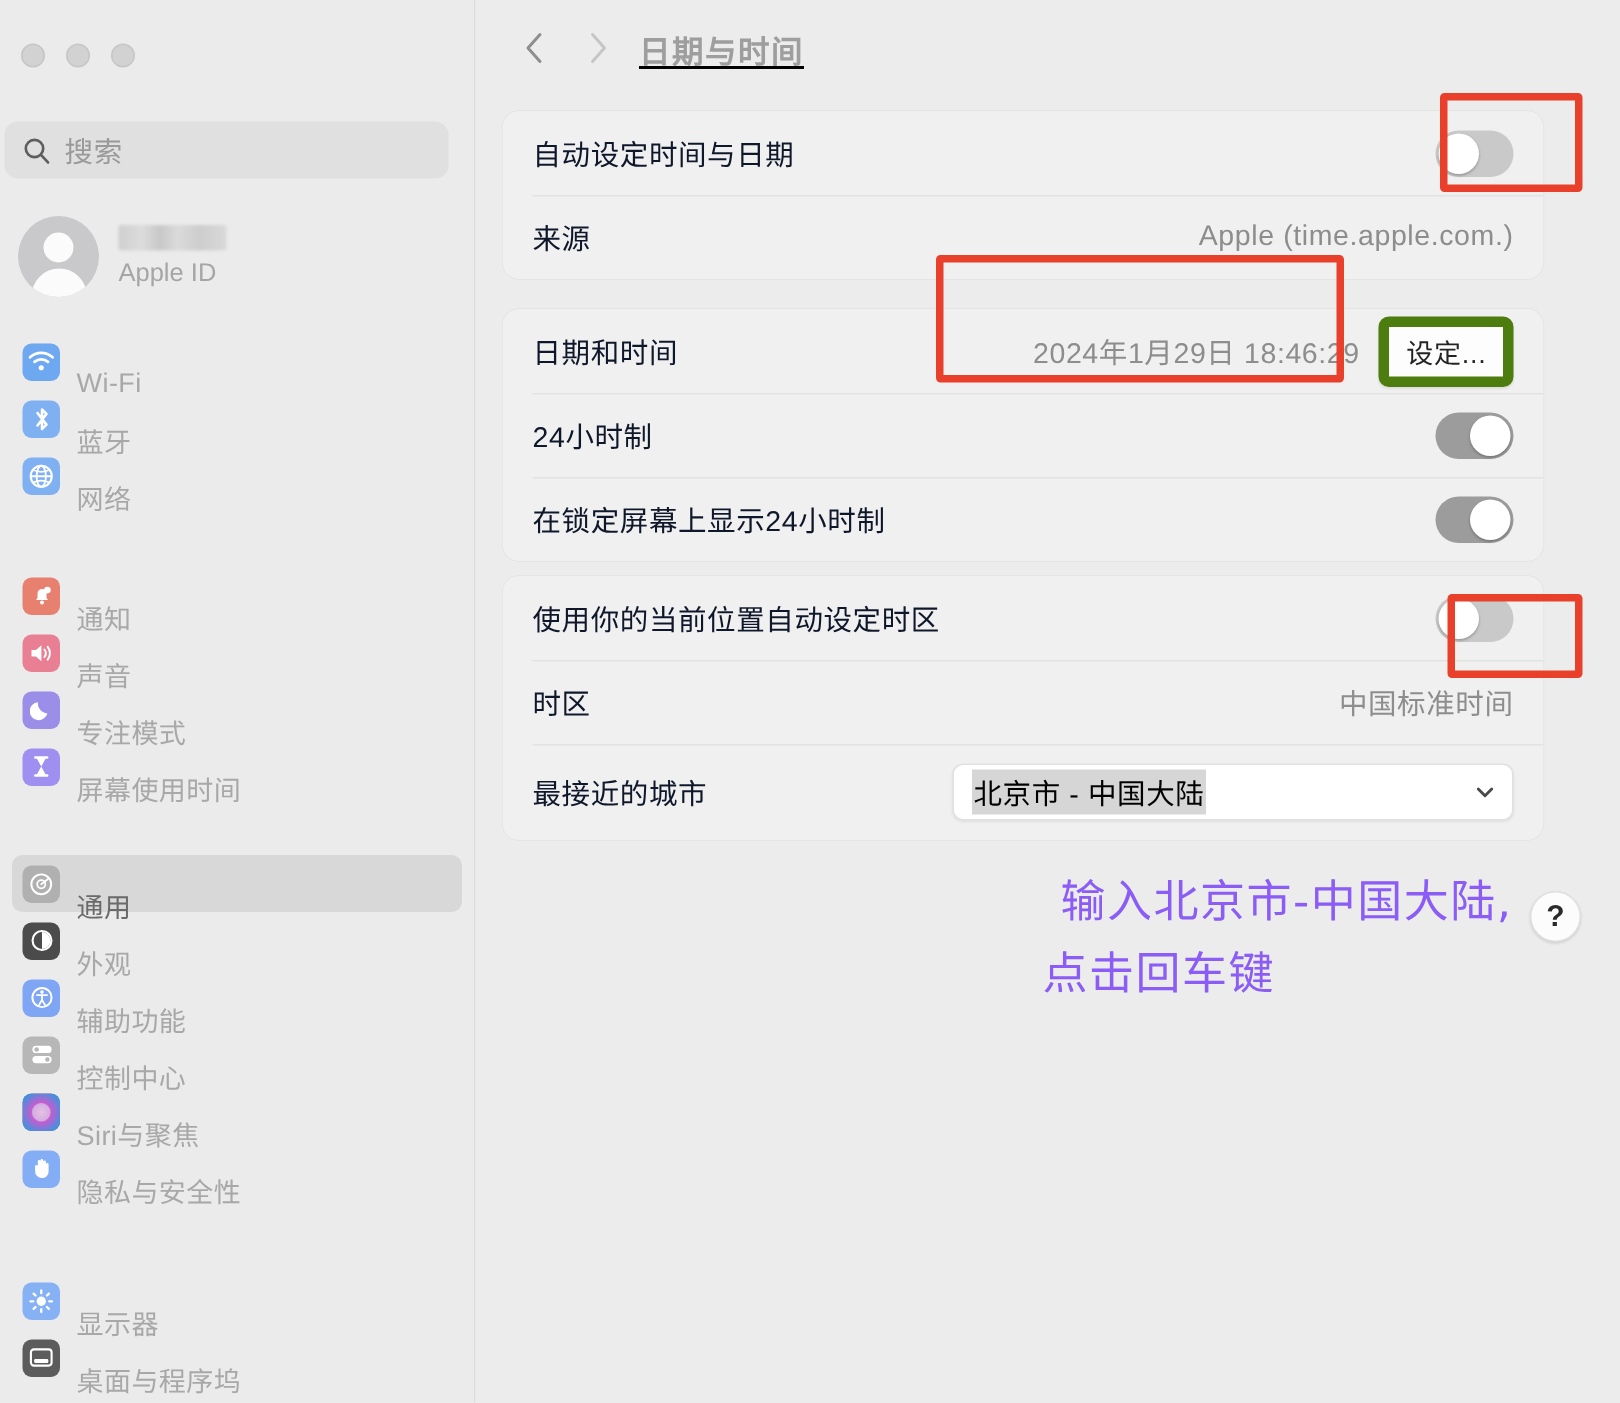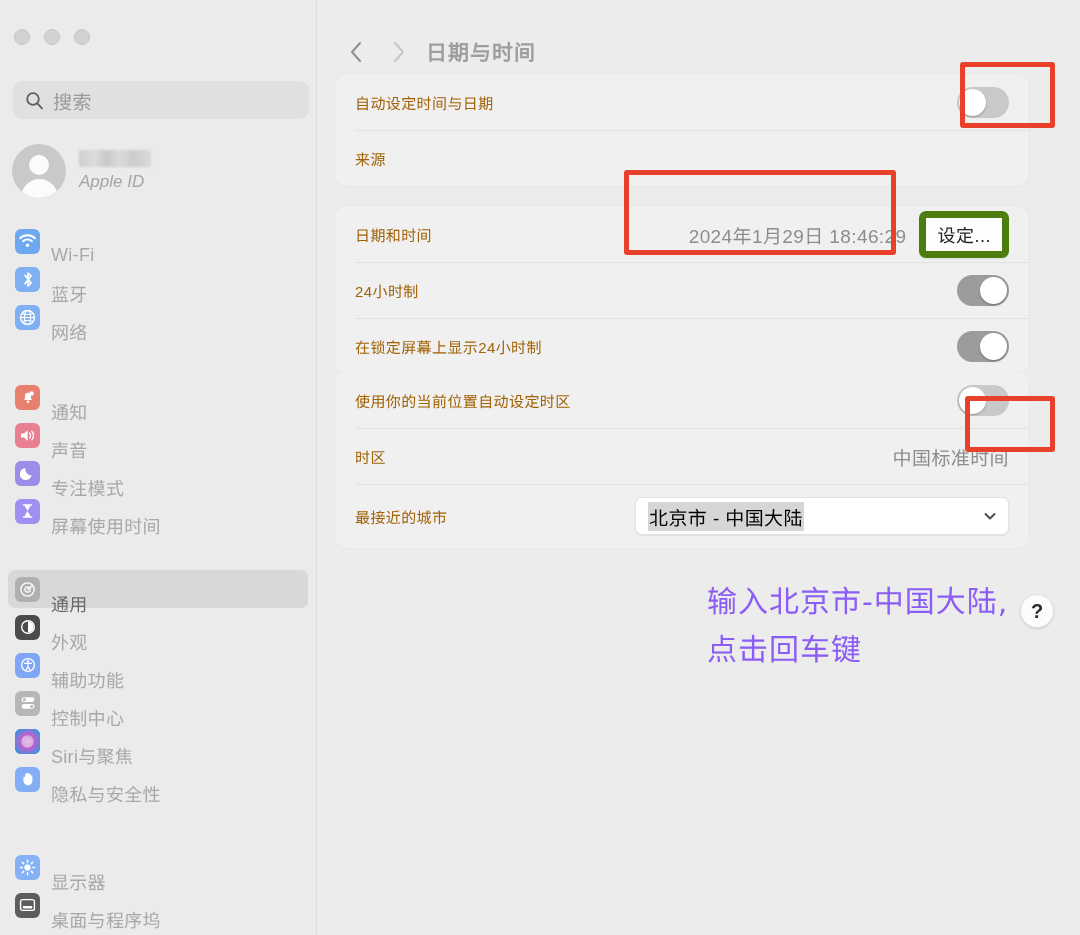--- a/index.html
+++ b/index.html
@@ -43,21 +43,21 @@
     width: 16px;
     height: 16px;
     border-radius: 50%;
     background: #d2d2d2;
     border: 1px solid #c6c6c6;
     box-sizing: border-box;
   }
   .search-box {
     position: absolute;
     top: 81px;
-    left: 13px;
+    left: 3px;
     width: 296px;
     height: 38px;
     background: #e0e0e0;
     border-radius: 9px;
     display: flex;
     align-items: center;
     padding: 0 12px;
     box-sizing: border-box;
   }
   .search-icon {
@@ -74,21 +74,20 @@
 
   .profile {
     position: absolute;
     top: 140px;
     left: 12px;
     width: 290px;
     height: 62px;
     display: flex;
     align-items: center;
     border-radius: 8px;
-    font-style: italic;
   }
   .avatar {
     width: 54px;
     height: 54px;
     border-radius: 50%;
     background: #c9c9cb;
     position: relative;
     overflow: hidden;
     flex: 0 0 54px;
   }
@@ -161,25 +160,26 @@
 
   
   .content {
     flex: 1;
     position: relative;
     background: #ececec;
     height: 935px;
   }
   .nav-header {
     position: absolute;
-    top: 36px;
+    top: 12px;
     left: 24px;
     display: flex;
-    align-items: flex-start;
+    align-items: flex-end;
     height: 36px;
+    text-decoration: underline;
   }
   .chevron-btn {
     width: 30px;
     height: 32px;
     display: flex;
     align-items: center;
     justify-content: center;
   }
   .page-title {
     font-size: 21px;
@@ -210,22 +210,22 @@
   .row + .row::before {
     content: "";
     position: absolute;
     left: 20px;
     right: 0;
     top: 0;
     height: 1px;
     background: #e2e2e2;
   }
   .row-label {
-    font-size: 15px;
-    color: #a16207;
+    font-size: 19px;
+    color: #0f172a;
     letter-spacing: 0.4px;
     white-space: nowrap;
   }
   .row-value {
     font-size: 19px;
     color: #8d8d8d;
     letter-spacing: 0.4px;
     white-space: nowrap;
   }
   .row-right {
@@ -550,20 +550,21 @@
 
     <div class="card" style="top:74px;">
       <div class="row">
         <span class="row-label">自动设定时间与日期</span>
         <span class="toggle off">
             <span class="knob"></span>
           </span>
       </div>
       <div class="row">
         <span class="row-label">来源</span>
+        <span class="row-value">Apple (time.apple.com.)</span>
       </div>
     </div>
 
     <div class="card" style="top:206px;">
       <div class="row">
         <span class="row-label">日期和时间</span>
         <span class="row-right">
           <span class="row-value">2024年1月29日 18:46:29</span>
           <span class="push-button">设定...</span>
         </span>
@@ -575,21 +576,21 @@
           </span>
       </div>
       <div class="row">
         <span class="row-label">在锁定屏幕上显示24小时制</span>
         <span class="toggle on-gray">
             <span class="knob"></span>
           </span>
       </div>
     </div>
 
-    <div class="card" style="top:372px;">
+    <div class="card" style="top:384px;">
       <div class="row">
         <span class="row-label">使用你的当前位置自动设定时区</span>
         <span class="toggle off">
             <span class="knob"></span>
           </span>
       </div>
       <div class="row">
         <span class="row-label">时区</span>
         <span class="row-value">中国标准时间</span>
       </div>
@@ -604,17 +605,17 @@
           </span>
         </span>
       </div>
     </div>
 
     <div class="hl-box" style="left:643px; top:62px; width:95px; height:66px;"></div>
     <div class="hl-box" style="left:648px; top:396px; width:90px; height:56px;"></div>
     <div class="hl-box" style="left:307px; top:170px; width:272px; height:85px;"></div>
 
     <div class="annotation" style="left:344px; top:580px;">输入北京市-中国大陆,</div>
-    <div class="annotation" style="left:344px; top:628px;">点击回车键</div>
+    <div class="annotation" style="left:332px; top:628px;">点击回车键</div>
 
     <div class="help-button" style="left:703px; top:594px;">?</div>
   </div>
 </div>
 
 </body></html>

